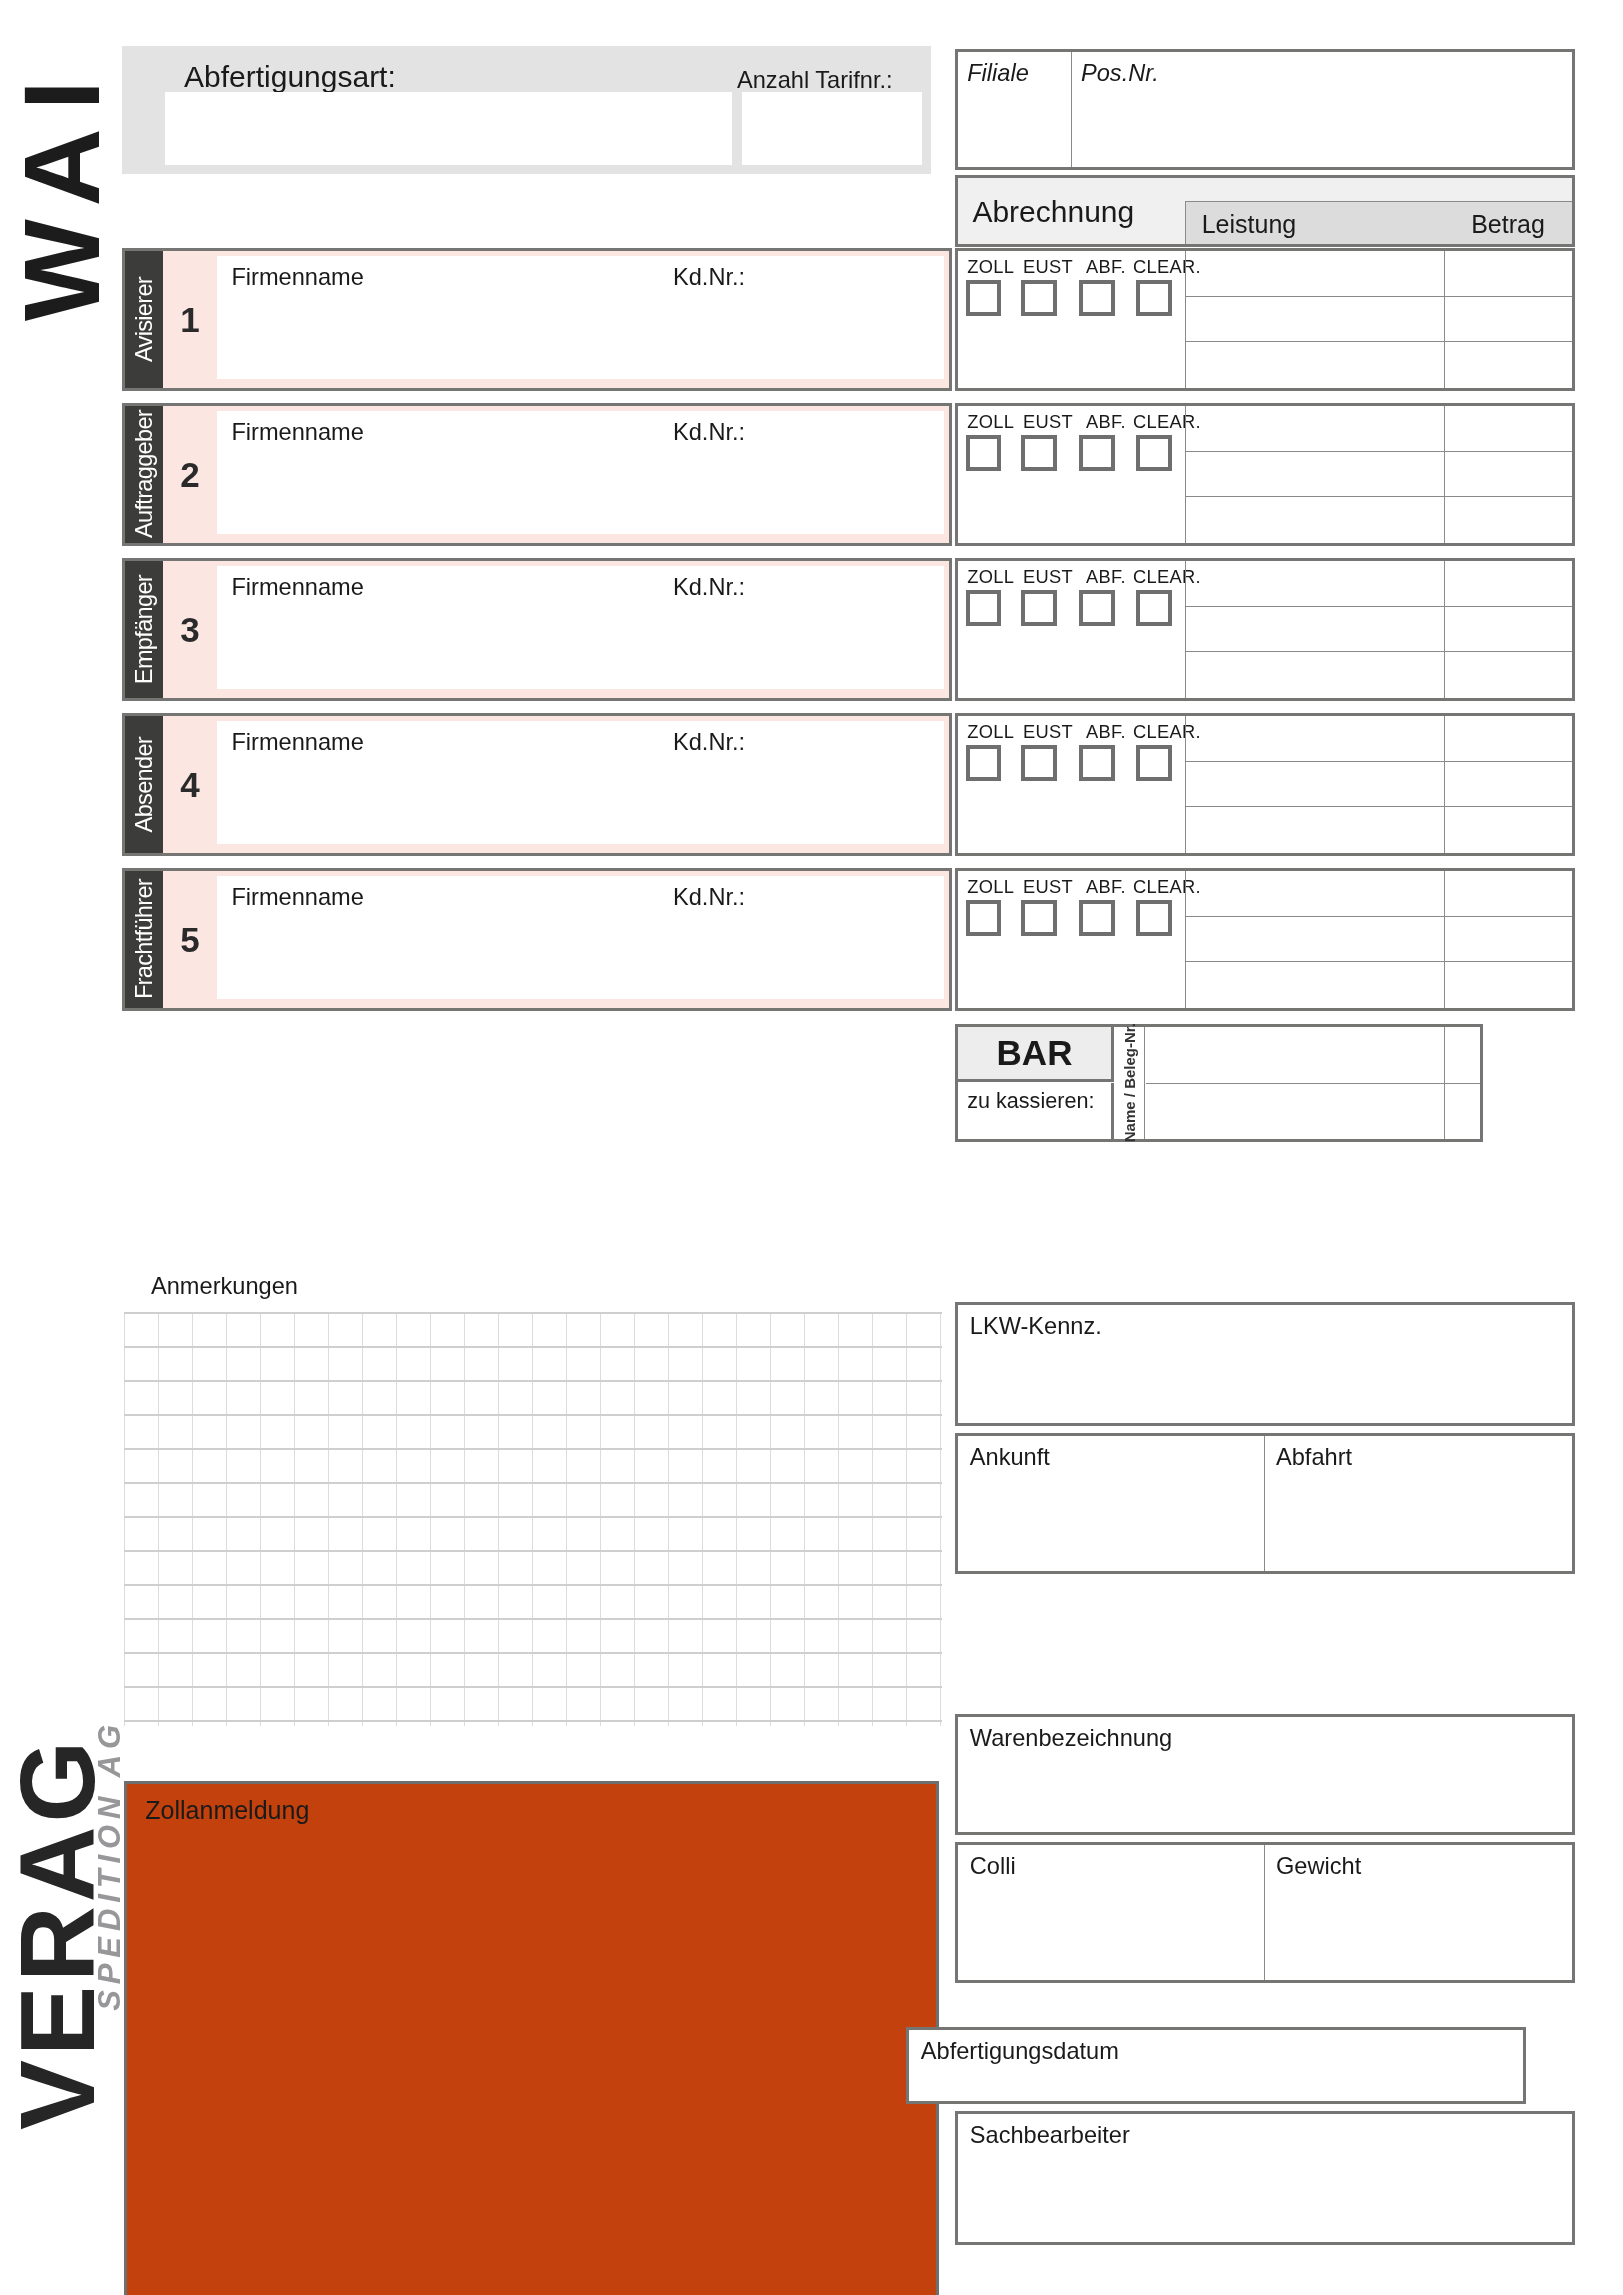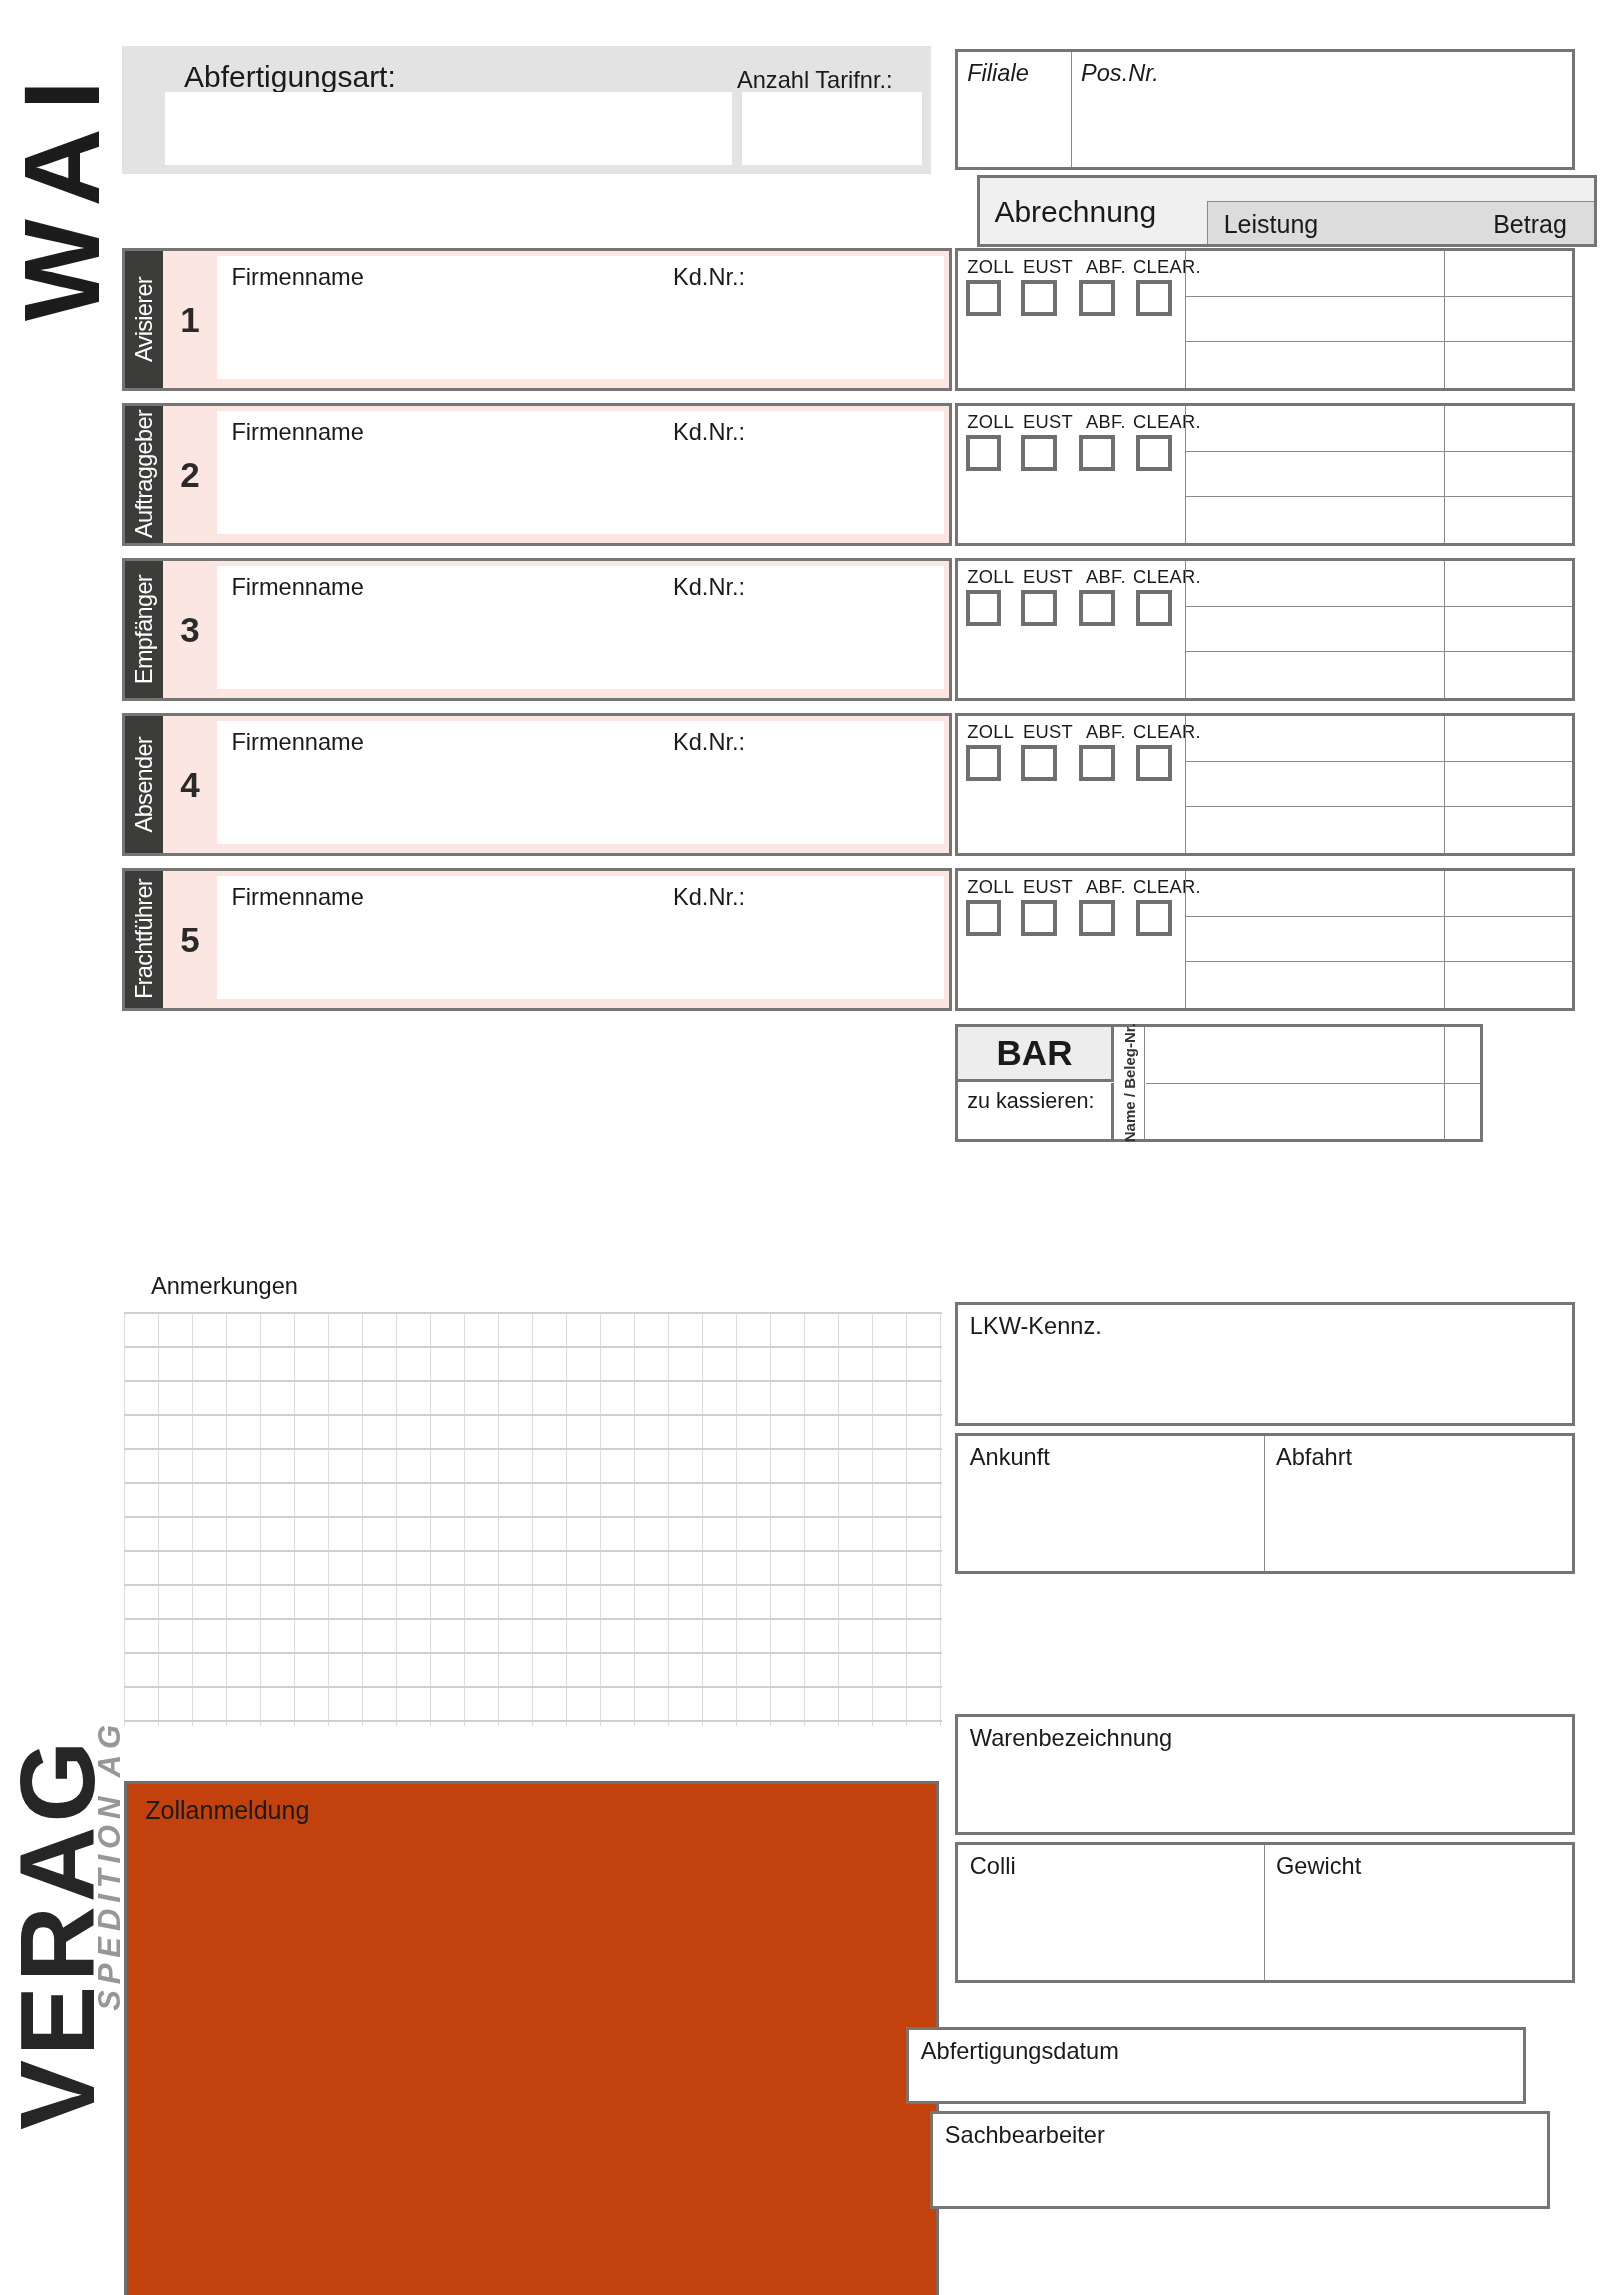--- a/index.html
+++ b/index.html
@@ -14,21 +14,21 @@
   .input-a{left:43px;top:46px;width:567px;height:73px;background:#fff;}
   .input-b{left:620px;top:46px;width:180px;height:73px;background:#fff;}
 
   .thickbox{border:3.9px solid #757574;background:#fff;box-sizing:border-box;}
   .filiale-box{left:955px;top:49px;width:620px;height:121px;font-style:italic;}
   .cell-label{position:absolute;top:7.9px;font-size:23.6px;}
   .thinV{position:absolute;top:0;bottom:0;width:1.3px;background:#8a8a8a;}
   .thinH{position:absolute;left:0;right:0;height:1.3px;background:#8a8a8a;}
 
   
-  .abr-header{left:955px;top:175px;width:620px;height:72px;background:#f0f0f0;margin-left:22px;}
+  .abr-header{left:955px;top:175px;width:620px;height:72px;background:#f0f0f0;}
   .abr-title{position:absolute;left:14.4px;top:17px;font-size:30px;}
   .lb-strip{position:absolute;left:227px;right:0;bottom:0;height:43px;background:#dcdcdc;border-top:1.3px solid #8a8a8a;border-left:1.3px solid #8a8a8a;box-sizing:border-box;}
   .leistung-lab{position:absolute;left:15.7px;top:7.9px;font-size:25px;}
   .betrag-wrap{position:absolute;left:258px;right:0;top:7.9px;text-align:center;font-size:25px;}
 
   
   .party-row{left:122px;width:830px;height:143px;border:3.9px solid #757574;background:#fbe6e2;box-sizing:border-box;}
   .role-strip{position:absolute;left:0;top:0;bottom:0;width:38px;background:#3c3c3a;display:flex;align-items:center;justify-content:center;}
   .role-label{color:#ffffff;font-size:23.6px;letter-spacing:-0.7px;}
   .party-number{position:absolute;left:38px;top:0;bottom:0;width:54px;display:flex;align-items:center;justify-content:center;font-size:35px;font-weight:bold;color:#2a2a2a;}
@@ -48,21 +48,21 @@
   .zu-kass span{position:absolute;left:9.2px;top:5.2px;font-size:21.6px;}
   .name-strip{position:absolute;left:156px;top:0;bottom:0;width:30px;border-right:1.3px solid #8a8a8a;display:flex;align-items:center;justify-content:center;}
   .name-strip .vtext{font-size:15px;font-weight:bold;color:#333;}
 
   
   .lkw-box{left:955px;top:1302px;width:620px;height:124px;}
   .ank-box{left:955px;top:1433px;width:620px;height:141px;}
   .waren-box{left:955px;top:1714px;width:620px;height:121px;}
   .colli-box{left:955px;top:1842px;width:620px;height:141px;}
   .datum-box{left:906px;top:2027px;width:620px;height:77px;}
-  .sach-box{left:930px;top:2111px;width:620px;height:98px;}
+  .sach-box{left:955px;top:2111px;width:620px;height:134px;}
   .box-label{position:absolute;left:11.8px;top:7.9px;font-size:23.6px;}
 
   
   .anm-label{left:151px;top:1273px;font-size:23.6px;}
   .anm-grid{left:124px;top:1312px;width:818px;height:414px;
     background-image:
       repeating-linear-gradient(to bottom,#cfcfcf 0 2px,transparent 2px 34px),
       repeating-linear-gradient(to right,#dcdcdc 0 1.3px,transparent 1.3px 34px);
   }
   .zoll-box{left:124px;top:1734px;width:815px;height:669px;border:3.3px solid #6f6f6f;background:#c2410c;box-sizing:border-box;margin-top:47px;}

